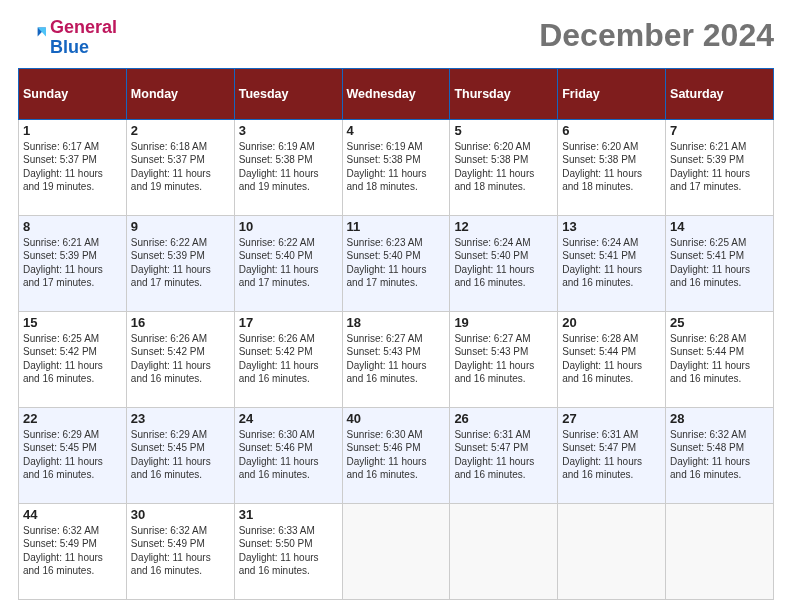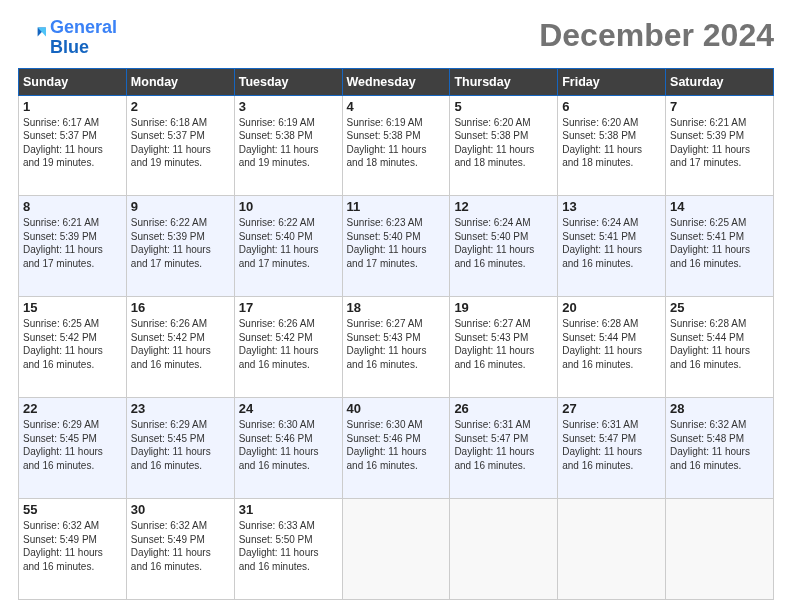--- a/index.html
+++ b/index.html
@@ -26,21 +26,21 @@
     .logo {
       display: flex;
       align-items: center;
       gap: 4px;
     }
     .logo-text {
       font-size: 18px;
       font-weight: bold;
       line-height: 1.1;
     }
-    .logo-text .general { color: #3b82f6; }
+    .logo-text .general { color: #be185d; }
     .logo-text .blue { color: #1565c0; }
     .logo-icon {
       width: 28px;
       height: 28px;
     }
     .title-section {
       text-align: right;
     }
     .month-title {
       font-size: 32px;
@@ -53,25 +53,25 @@
       color: #555;
       margin-top: 2px;
     }
     .calendar {
       width: 100%;
       border-collapse: collapse;
       flex: 1;
       table-layout: fixed;
     }
     .calendar th {
-      background: #404040;
+      background: #7f1d1d;
       color: #fff;
       font-size: 12.5px;
       font-weight: bold;
-      padding: 6px 4px;
+      padding: 18px 4px;
       text-align: left;
       border: 1px solid #1565c0;
     }
     .calendar td {
       border: 1px solid #ccc;
       vertical-align: top;
       padding: 3px 4px;
       font-size: 9.5px;
       color: #333;
       height: 88px;
@@ -247,21 +247,21 @@
             <span class="day-num">27</span>
             <div class="day-info">Sunrise: 6:31 AM<br>Sunset: 5:47 PM<br>Daylight: 11 hours and 16 minutes.</div>
           </td>
           <td>
             <span class="day-num">28</span>
             <div class="day-info">Sunrise: 6:32 AM<br>Sunset: 5:48 PM<br>Daylight: 11 hours and 16 minutes.</div>
           </td>
         </tr>
         <tr>
           <td>
-            <span class="day-num">55</span>
+            <span class="day-num">44</span>
             <div class="day-info">Sunrise: 6:32 AM<br>Sunset: 5:49 PM<br>Daylight: 11 hours and 16 minutes.</div>
           </td>
           <td>
             <span class="day-num">30</span>
             <div class="day-info">Sunrise: 6:32 AM<br>Sunset: 5:49 PM<br>Daylight: 11 hours and 16 minutes.</div>
           </td>
           <td>
             <span class="day-num">31</span>
             <div class="day-info">Sunrise: 6:33 AM<br>Sunset: 5:50 PM<br>Daylight: 11 hours and 16 minutes.</div>
           </td>

